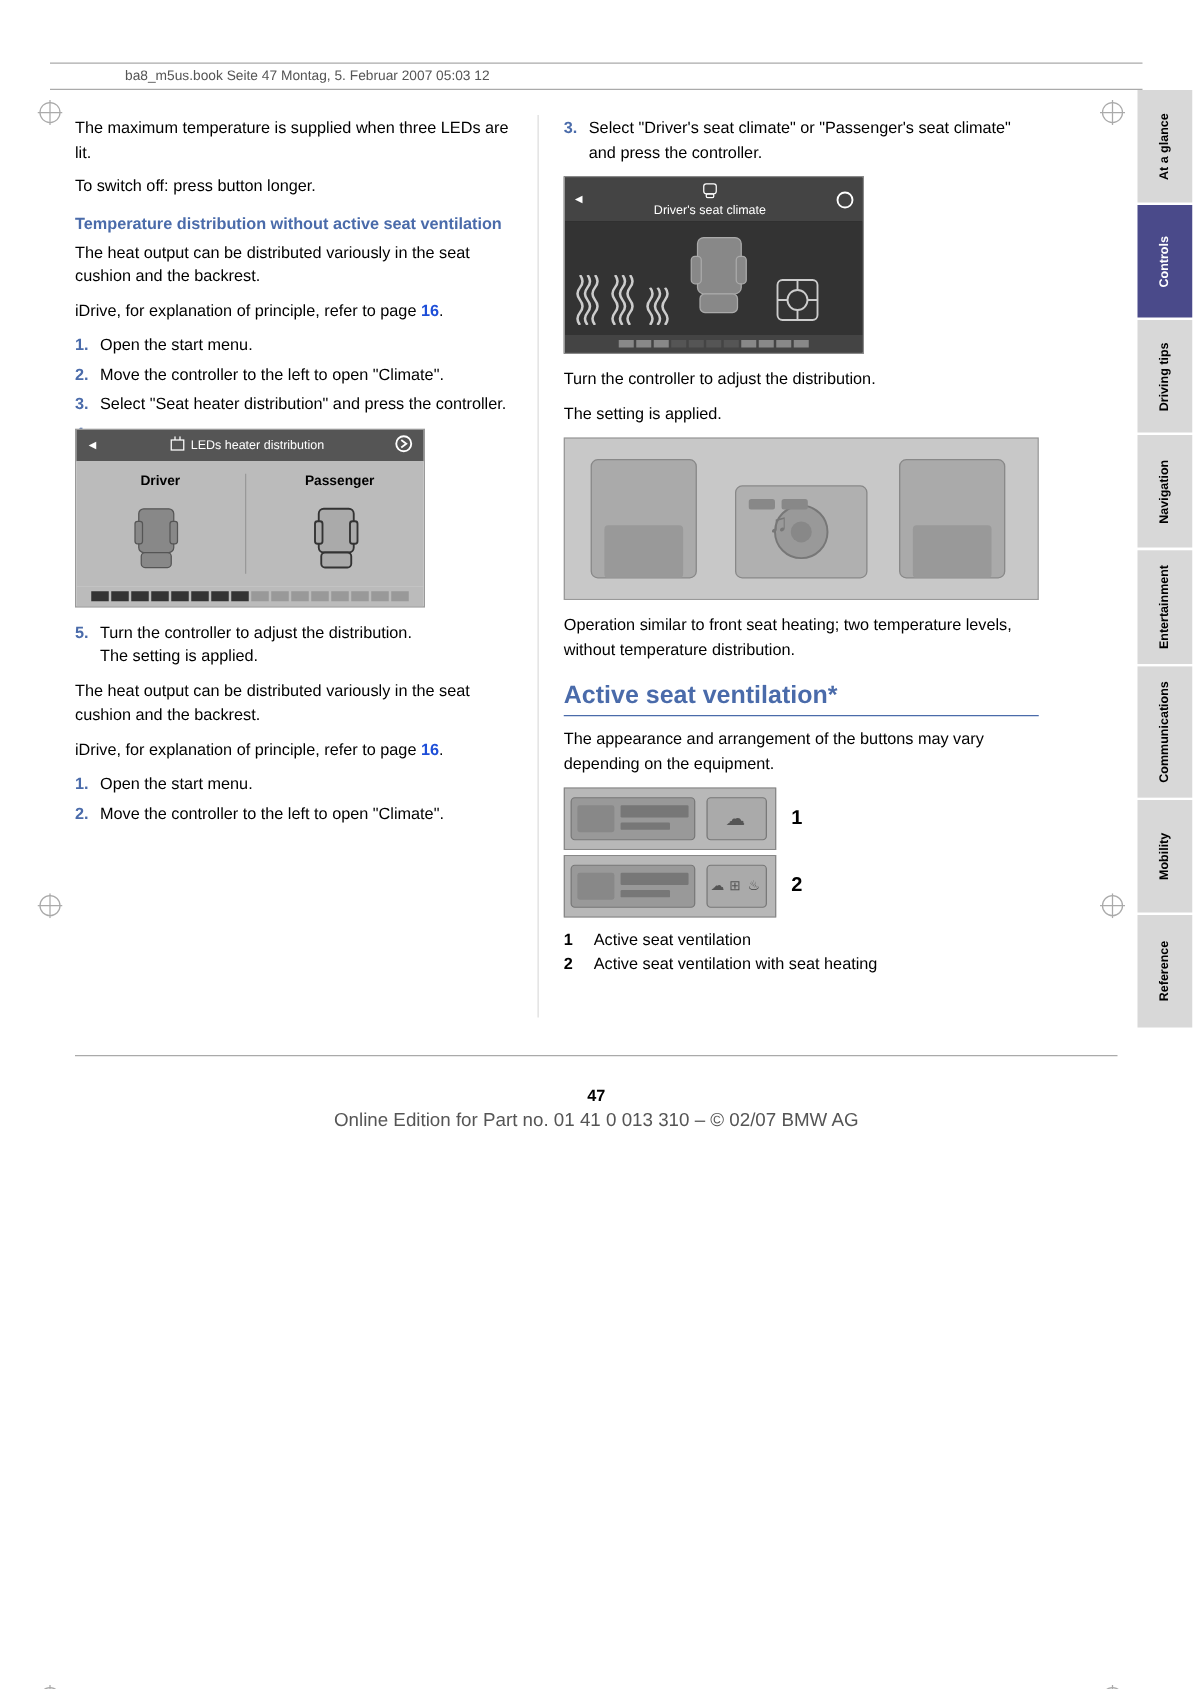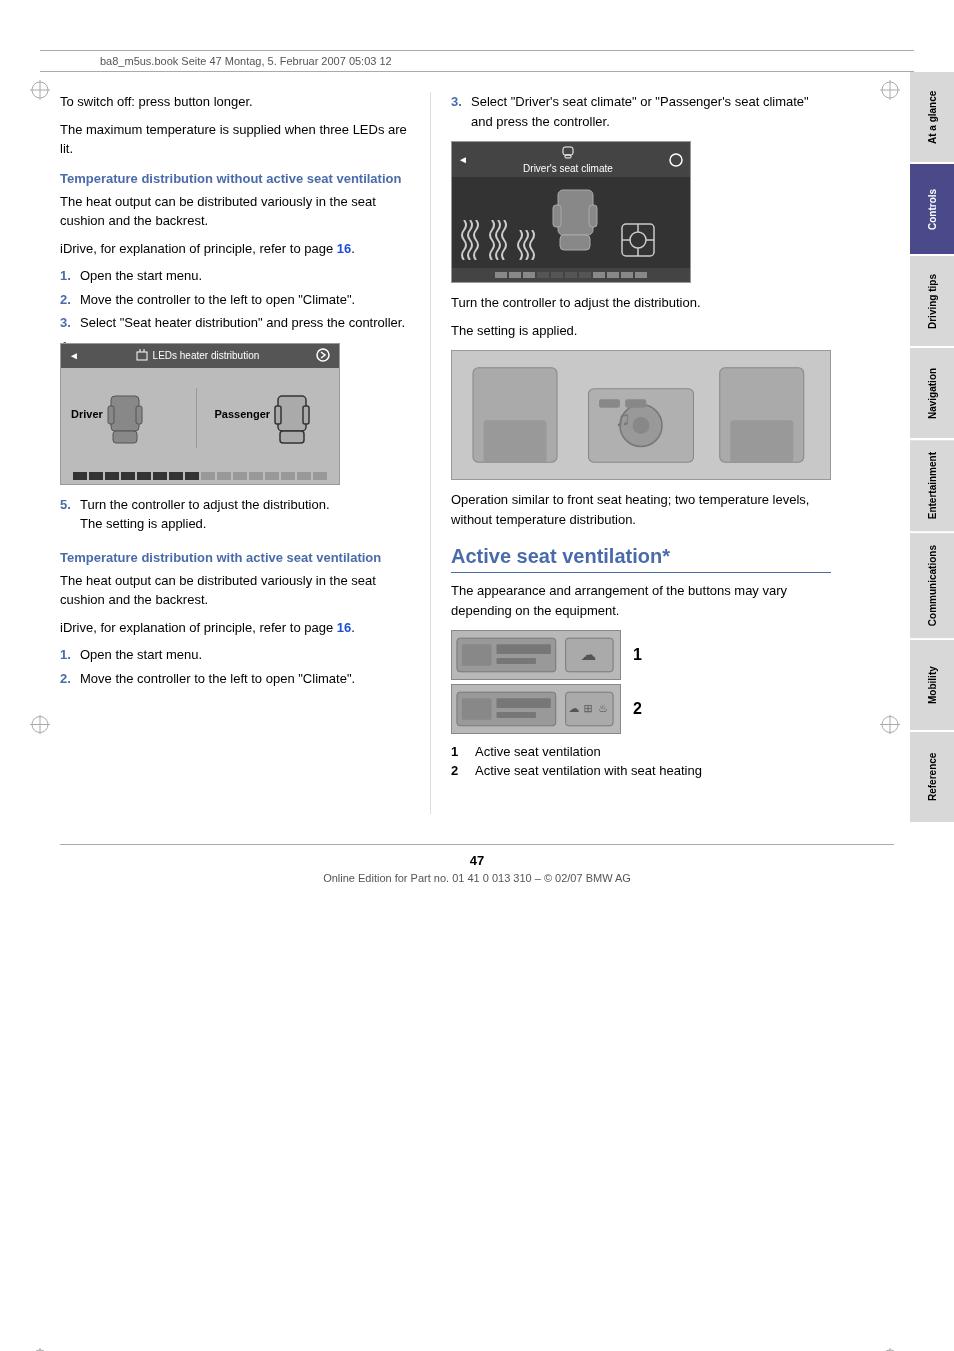--- a/index.html
+++ b/index.html
@@ -345,22 +345,22 @@
   <div class="file-info-bar">
     <span>ba8_m5us.book  Seite 47  Montag, 5. Februar 2007  05:03 12</span>
   </div>
 
   <div style="display:flex; position:relative;">
 
     <div style="flex:1; display:flex; padding: 10px 0 0 0; min-width:0;">
 
       <div class="left-col">
 
+        <p>The maximum temperature is supplied when three LEDs are lit.</p>
         <p>To switch off: press button longer.</p>
-        <p>The maximum temperature is supplied when three LEDs are lit.</p>
 
         <div class="section-heading">Temperature distribution without active seat ventilation</div>
 
         <p>The heat output can be distributed variously in the seat cushion and the backrest.</p>
         <p>
           <span>iDrive, for explanation of principle, refer to page </span><a class="link-text">16</a>.
         </p>
 
         <ol class="numbered-list">
           <li>
@@ -392,31 +392,31 @@
               <span style="font-size:10px; color:#fff;">LEDs heater distribution</span>
             </span>
             <span style="font-size:10px;">
               <svg width="16" height="16" viewBox="0 0 16 16">
                 <circle cx="8" cy="8" r="6" fill="none" stroke="#fff" stroke-width="1.5"></circle>
                 <path d="M6 5 L10 8 L6 11" fill="none" stroke="#fff" stroke-width="1.5"></path>
               </svg>
             </span>
           </div>
           <div class="ui-screen-body" style="background:#bbb; padding:10px;">
-            <div style="flex:1; display:flex; flex-direction:row; align-items:center; border-right:1px solid #999; padding-right:10px;">
+            <div style="flex:1; display:flex; flex-direction:column; align-items:center; border-right:1px solid #999; padding-right:10px;">
               <div style="font-size:11px; font-weight:bold; margin-bottom:8px;">Driver</div>
 
               <svg width="50" height="60" viewBox="0 0 50 60">
                 <rect x="8" y="8" width="28" height="35" rx="4" fill="#888" stroke="#555" stroke-width="1"></rect>
                 <rect x="10" y="43" width="24" height="12" rx="3" fill="#888" stroke="#555" stroke-width="1"></rect>
                 <rect x="5" y="18" width="6" height="18" rx="2" fill="#888" stroke="#555" stroke-width="1"></rect>
                 <rect x="33" y="18" width="6" height="18" rx="2" fill="#888" stroke="#555" stroke-width="1"></rect>
               </svg>
             </div>
-            <div style="flex:1; display:flex; flex-direction:row; align-items:center; padding-left:10px;">
+            <div style="flex:1; display:flex; flex-direction:column; align-items:center; padding-left:10px;">
               <div style="font-size:11px; font-weight:bold; margin-bottom:8px;">Passenger</div>
 
               <svg width="50" height="60" viewBox="0 0 50 60">
                 <rect x="8" y="8" width="28" height="35" rx="4" fill="#aaa" stroke="#333" stroke-width="1.5"></rect>
                 <rect x="10" y="43" width="24" height="12" rx="3" fill="#aaa" stroke="#333" stroke-width="1.5"></rect>
                 <rect x="5" y="18" width="6" height="18" rx="2" fill="#aaa" stroke="#333" stroke-width="1.5"></rect>
                 <rect x="33" y="18" width="6" height="18" rx="2" fill="#aaa" stroke="#333" stroke-width="1.5"></rect>
               </svg>
             </div>
           </div>
@@ -443,21 +443,20 @@
         <ol class="numbered-list" style="margin-top:8px;">
           <li style="padding-left:20px; position:relative;">
             <span class="num" style="color:#4a6baa; font-weight:bold; position:absolute; left:0;">5.</span>
             <span>
               <span>Turn the controller to adjust the distribution.</span><br>
               <span>The setting is applied.</span>
             </span>
           </li>
         </ol>
 
-        <div class="section-heading" style="margin-top:16px;">Temperature distribution with active seat ventilation</div>
 
         <p>The heat output can be distributed variously in the seat cushion and the backrest.</p>
         <p>
           <span>iDrive, for explanation of principle, refer to page </span><a class="link-text">16</a>.
         </p>
 
         <ol class="numbered-list">
           <li>
             <span class="num" style="color:#4a6baa; font-weight:bold;">1.</span>
             <span>Open the start menu.</span>
@@ -653,18 +652,18 @@
       <div class="sidebar-tab" style="background:#d8d8d8; color:#000; min-height:90px; font-size:10px;">
         <span>Mobility</span>
       </div>
       <div class="sidebar-tab" style="background:#d8d8d8; color:#000; min-height:90px; font-size:10px;">
         <span>Reference</span>
       </div>
     </div>
 
   </div>
 
-  <div style="margin: 20px 60px 0 60px; border-top: 1px solid #aaa; padding-top:8px;">
+  <div style="margin: 20px 60px 0 60px; border-top: 1px solid #aaa; padding-top:24px;">
     <div class="page-number">47</div>
-    <div style="text-align:center; font-size:11px; color:#555;">Online Edition for Part no. 01 41 0 013 310 – © 02/07 BMW AG</div>
+    <div style="text-align:center; font-size:15px; color:#555;">Online Edition for Part no. 01 41 0 013 310 – © 02/07 BMW AG</div>
   </div>
 
 </div>
 
 </body></html>

